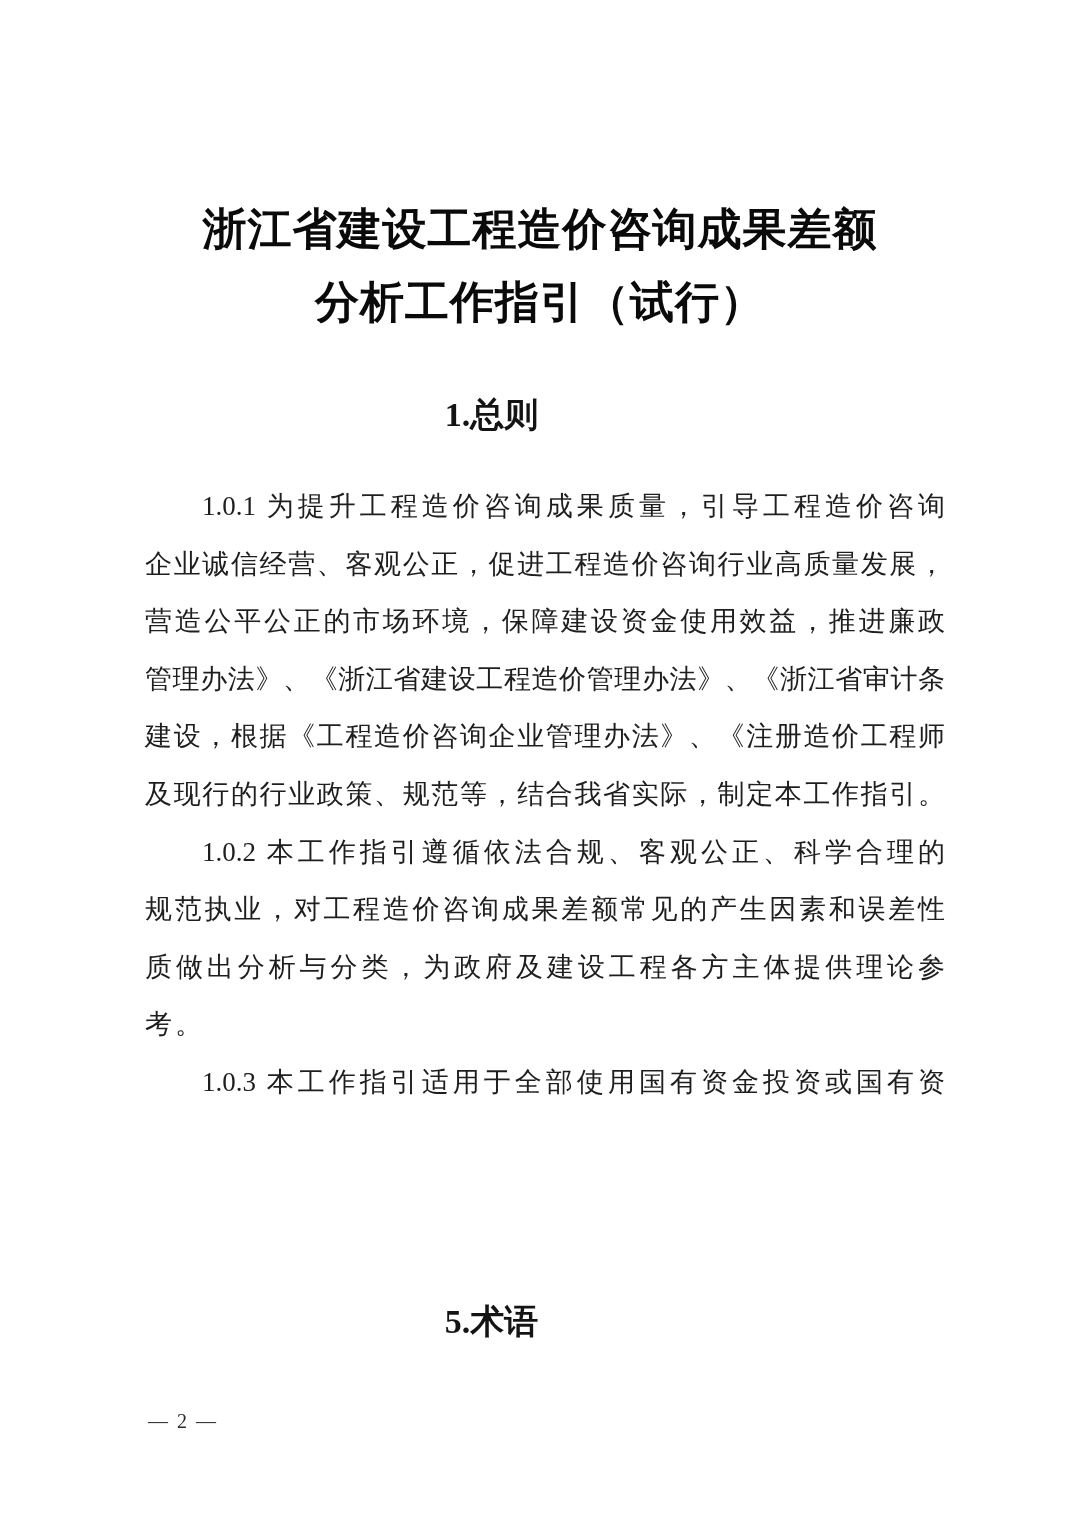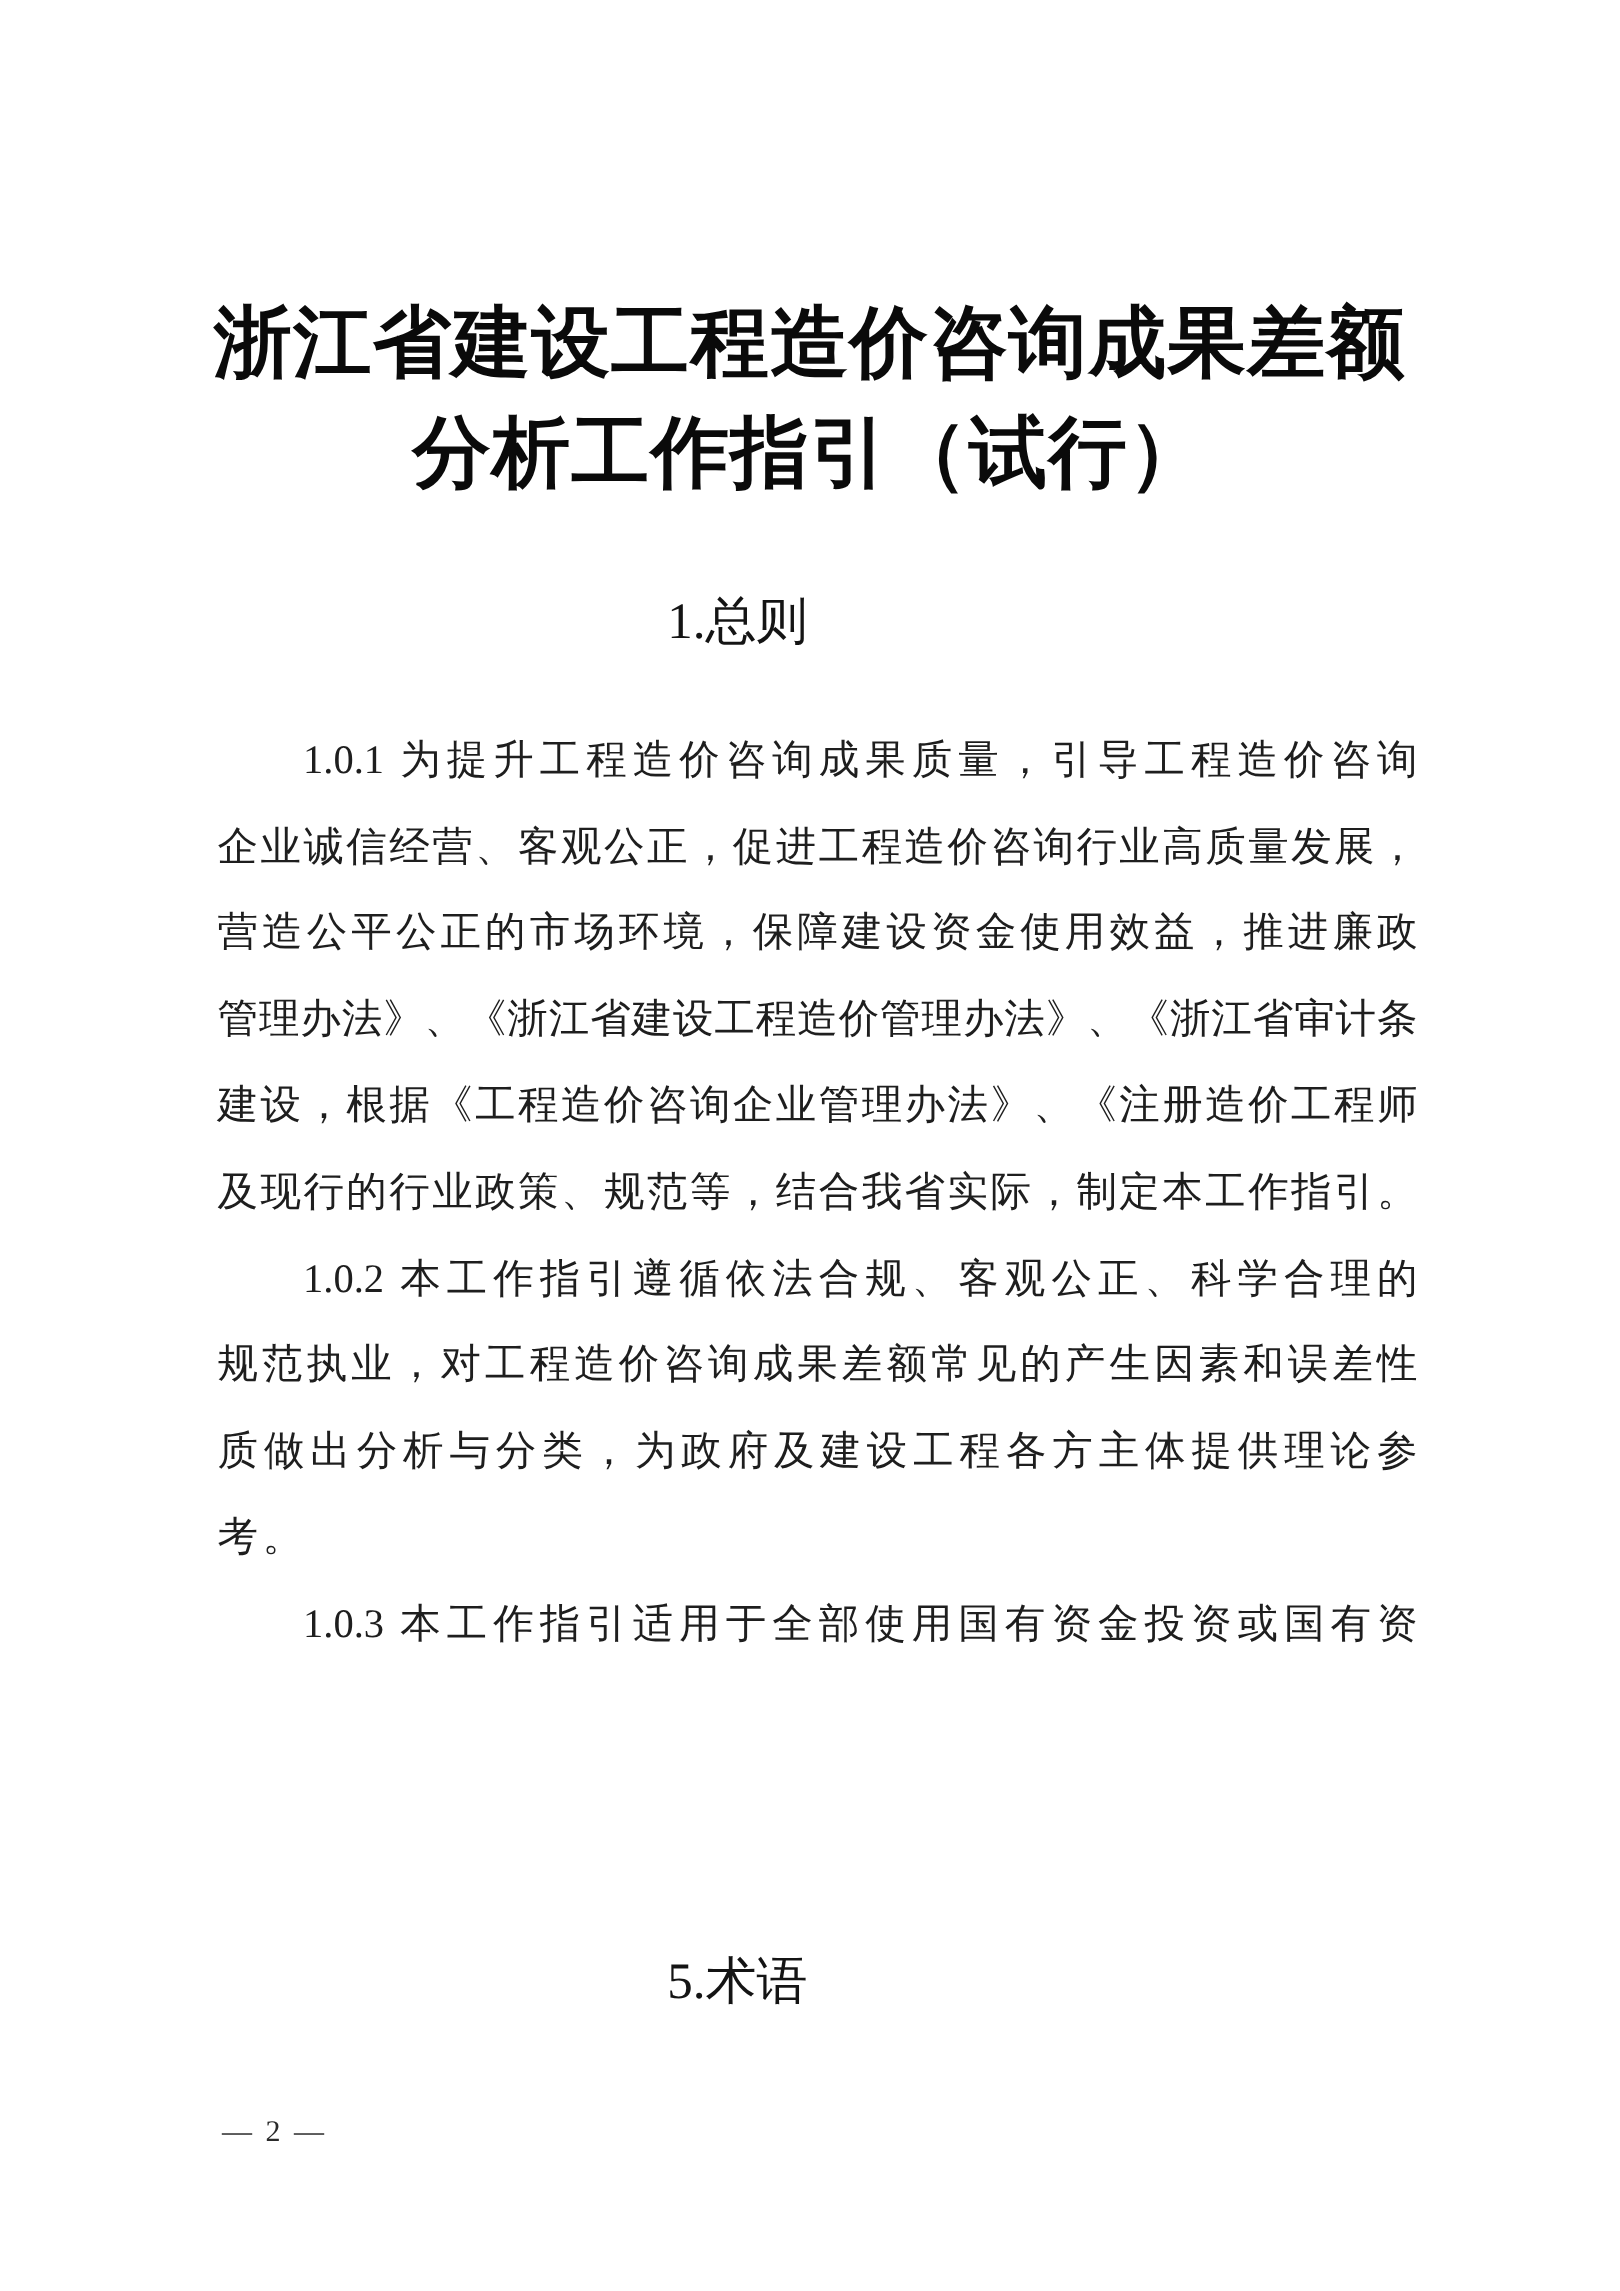--- a/index.html
+++ b/index.html
@@ -15,33 +15,33 @@
     overflow: hidden;
     font-family: "Liberation Serif", "DejaVu Serif", serif;
     color: #1c1c1c;
   }
   .doc-title {
     position: absolute;
     top: 193px;
     left: 0;
     width: 1080px;
     text-align: center;
-    font-size: 52px;
+    font-size: 44px;
     font-weight: bold;
     color: #0a0a0a;
     line-height: 73px;
     letter-spacing: 1px;
   }
   .section-heading {
     position: absolute;
     left: 0;
     width: 983px;
     text-align: center;
     font-size: 34px;
-    font-weight: normal;
+    font-weight: bold;
     color: #141414;
     line-height: 44px;
   }
   .section-heading.s1 { top: 393px; }
   .section-heading.s2 { top: 1300px; }
   .body-block {
     position: absolute;
     top: 478px;
     left: 145px;
     width: 800px;

